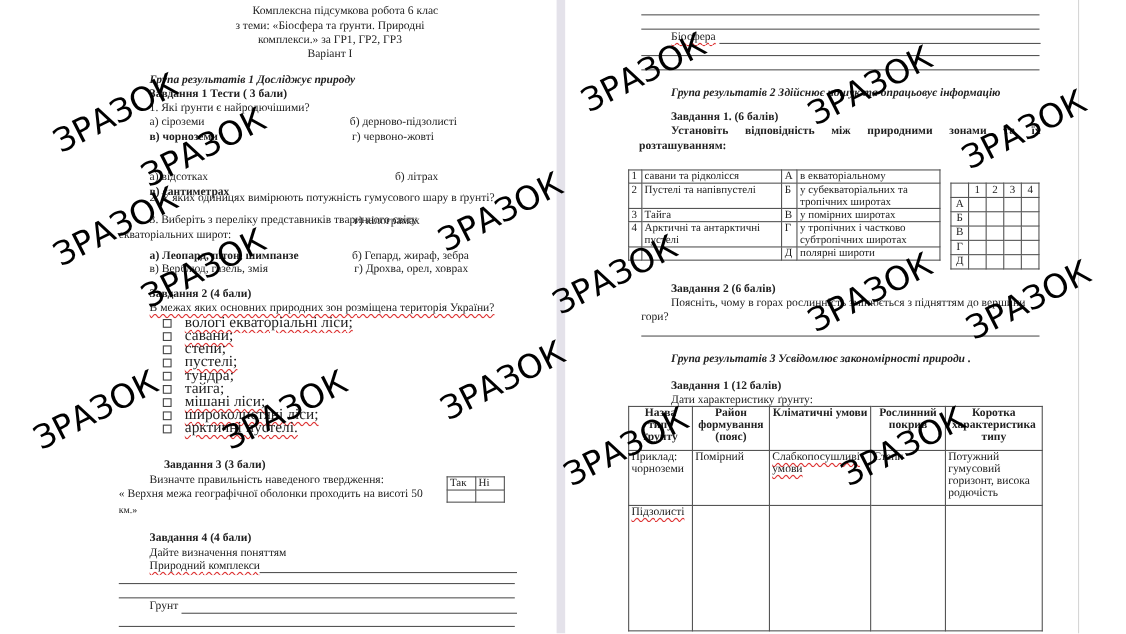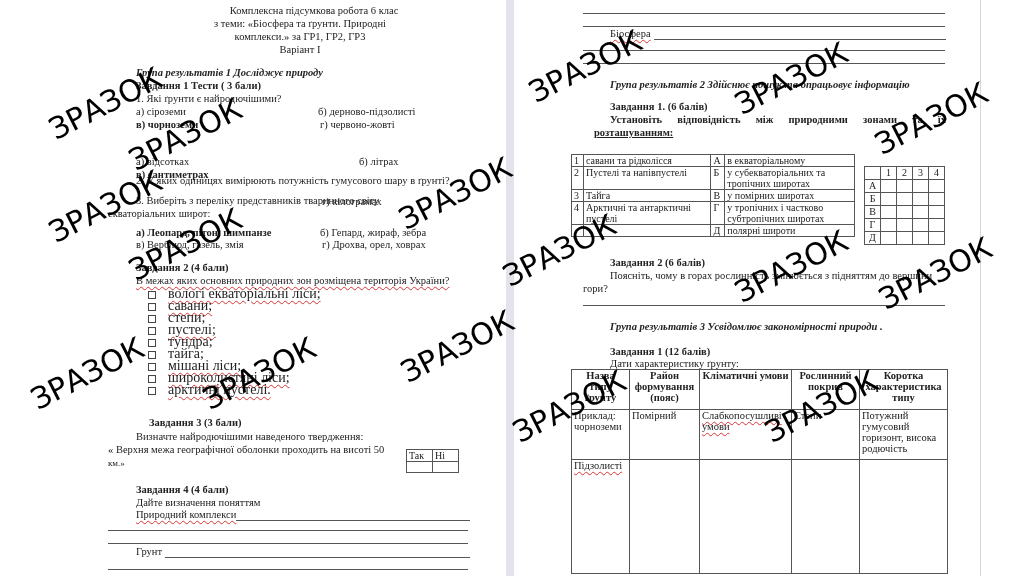--- a/index.html
+++ b/index.html
@@ -74,25 +74,25 @@
   <div class="check-item" style="left:148px; top:300px;"><span class="cb"></span><span class="sq">савани;</span></div>
   <div class="check-item" style="left:148px; top:312px;"><span class="cb"></span><span>степи;</span></div>
   <div class="check-item" style="left:148px; top:324px;"><span class="cb"></span><span class="sq">пустелі;</span></div>
   <div class="check-item" style="left:148px; top:336px;"><span class="cb"></span><span>тундра;</span></div>
   <div class="check-item" style="left:148px; top:348px;"><span class="cb"></span><span>тайга;</span></div>
   <div class="check-item" style="left:148px; top:360px;"><span class="cb"></span><span class="sq">мішані ліси;</span></div>
   <div class="check-item" style="left:148px; top:372px;"><span class="cb"></span><span class="sq">широколистяні ліси;</span></div>
   <div class="check-item" style="left:148px; top:384px;"><span class="cb"></span><span class="sq">арктичні пустелі.</span></div>
 
   <div class="t b" style="left:149px; top:417px;">Завдання 3  (3 бали)</div>
-  <div class="t" style="left:136px; top:431px;">Визначте найродючішими наведеного твердження:</div>
+  <div class="t" style="left:136px; top:431px;">Визначте правильність наведеного твердження:</div>
   <div class="t" style="left:108px; top:444px;">« Верхня межа географічної оболонки проходить на висоті 50</div>
   <div class="t" style="left:108px; top:457px; font-size:9px;">км.»</div>
 
-  <table id="tf-table" style="left:406px; top:449px;">
+  <table id="tf-table" style="left:406px; top:433px;">
     <tbody>
         <tr>
       <td>Так</td>
       <td>Ні</td>
     </tr>
     <tr>
       <td></td>
       <td></td>
     </tr>
   </tbody>
@@ -124,21 +124,21 @@
   <div class="t b" style="left:96px; top:101px;">Завдання 1. (6 балів)</div>
   <div class="t b" style="left:96px; top:114px; width:336px; display:flex; justify-content:space-between;">
     <span>Установіть</span>
     <span>відповідність</span>
     <span>між</span>
     <span>природними</span>
     <span>зонами</span>
     <span>та</span>
     <span>їх</span>
   </div>
-  <div class="t b" style="left:80px; top:127px;text-decoration:underline;">розташуванням:</div>
+  <div class="t b" style="left:67px; top:127px;">розташуванням:</div>
 
   <table id="match-table" style="left:57px; top:154px; width:284px;">
     <tbody>
         <tr>
       <td style="width:12px;">1</td>
       <td style="width:128px;">савани та рідколісся</td>
       <td style="width:14px;">А</td>
       <td style="width:130px; text-align:justify;">в екваторіальному</td>
     </tr>
     <tr>

